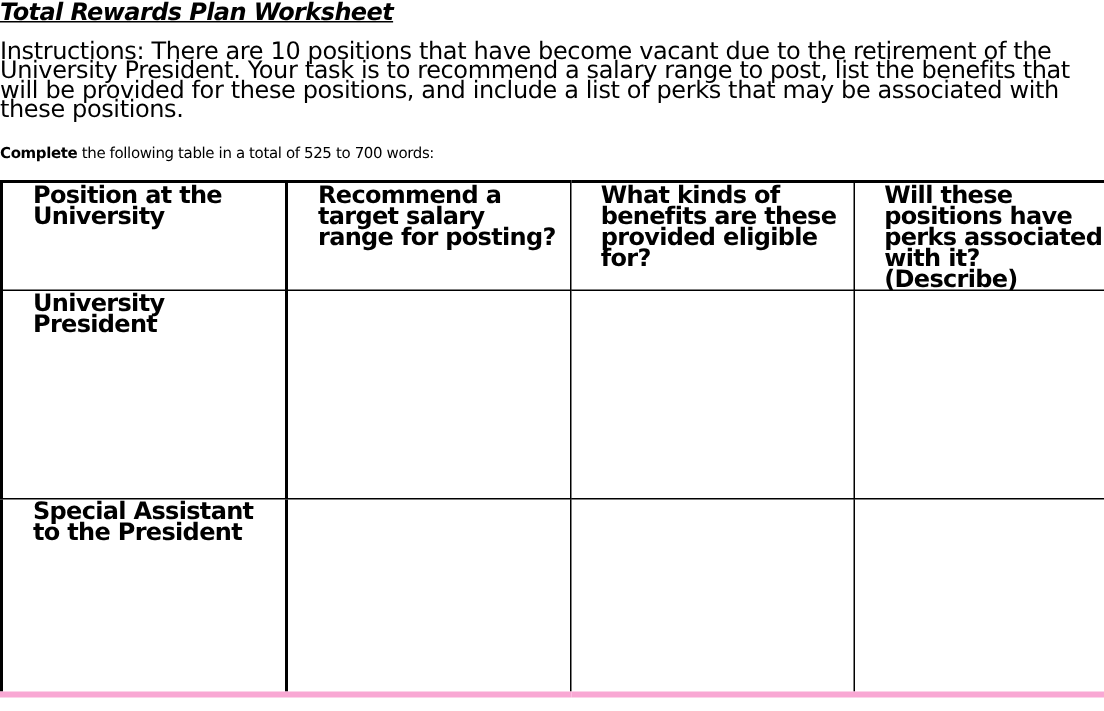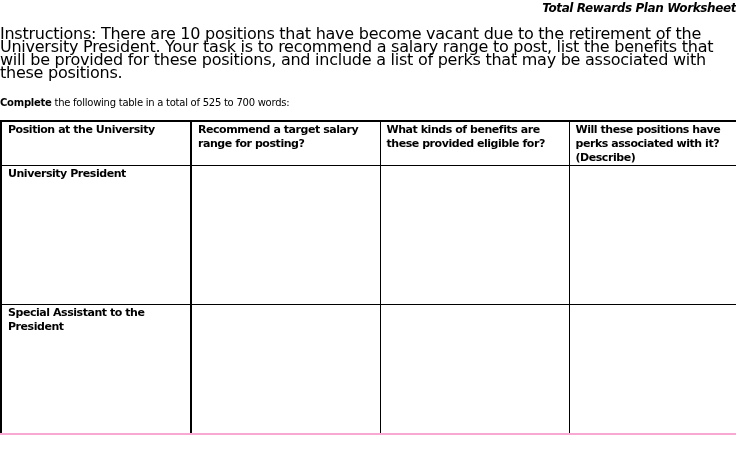--- a/index.html
+++ b/index.html
@@ -15,26 +15,27 @@
     .page {
       position: relative;
       width: 736px;
       height: 474px;
     }
     .title {
       position: absolute;
       top: 0;
       left: 0;
       width: 736px;
-      text-align: right;
-      font-size: 12px;
+      text-align: left;
+      font-size: 16px;
       font-style: italic;
       font-weight: bold;
       letter-spacing: -0.4px;
       line-height: 16px;
+      text-decoration: underline;
     }
     .instructions {
       position: absolute;
       top: 27px;
       left: 0;
       width: 730px;
       font-size: 16px;
       line-height: 13px;
       letter-spacing: -0.25px;
     }
@@ -53,31 +54,31 @@
       position: absolute;
       top: 120px;
       left: 0;
       width: 746px;
       border-collapse: collapse;
       table-layout: fixed;
     }
     .table td {
       vertical-align: top;
       border: 1px solid #000;
-      padding: 1px 6px 0 6px;
-      font-size: 11px;
+      padding: 1px 6px 0 20px;
+      font-size: 16px;
       font-weight: bold;
       line-height: 14px;
       letter-spacing: -0.45px;
     }
     .table tr:first-child td {
       border-top: 2px solid #000;
     }
     .table tr:last-child td {
-      border-bottom: 2px solid #f9a8d4;
+      border-bottom: 4px solid #f9a8d4;
       border-radius: 11px;
     }
     .table td:first-child {
       border-left: 2px solid #000;
       border-right: 2px solid #000;
     }
     .table td:last-child {
       border-right: none;
     }
     .row-header td { height: 28px; }

